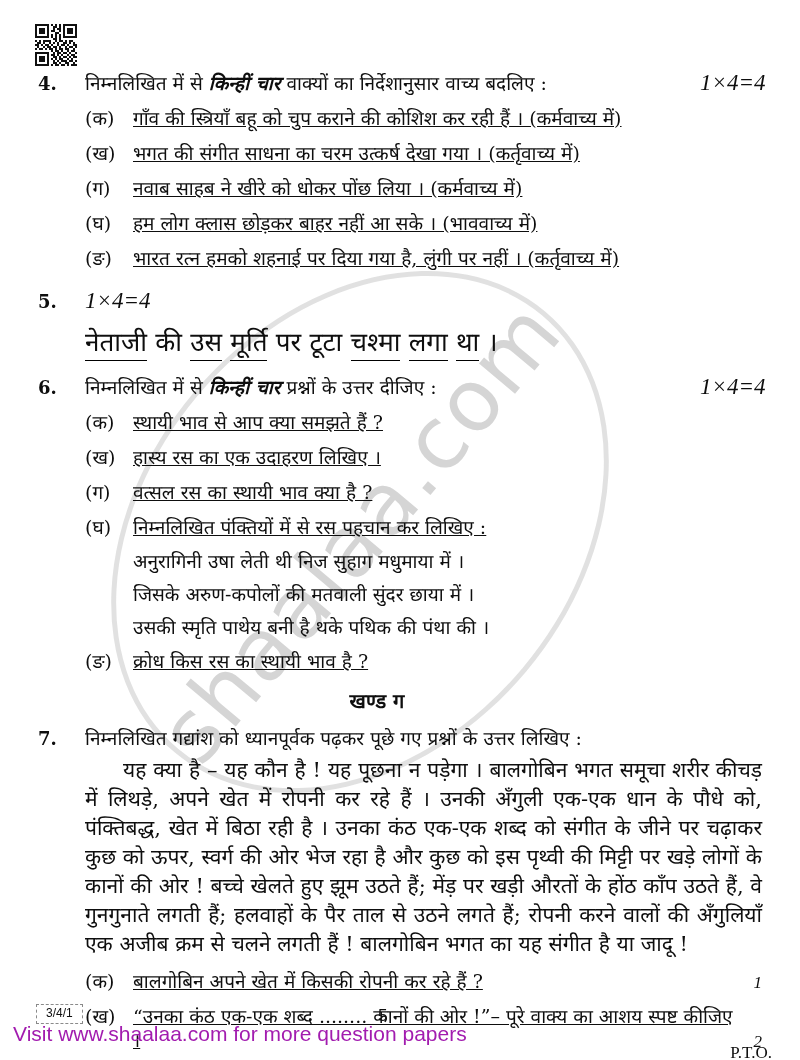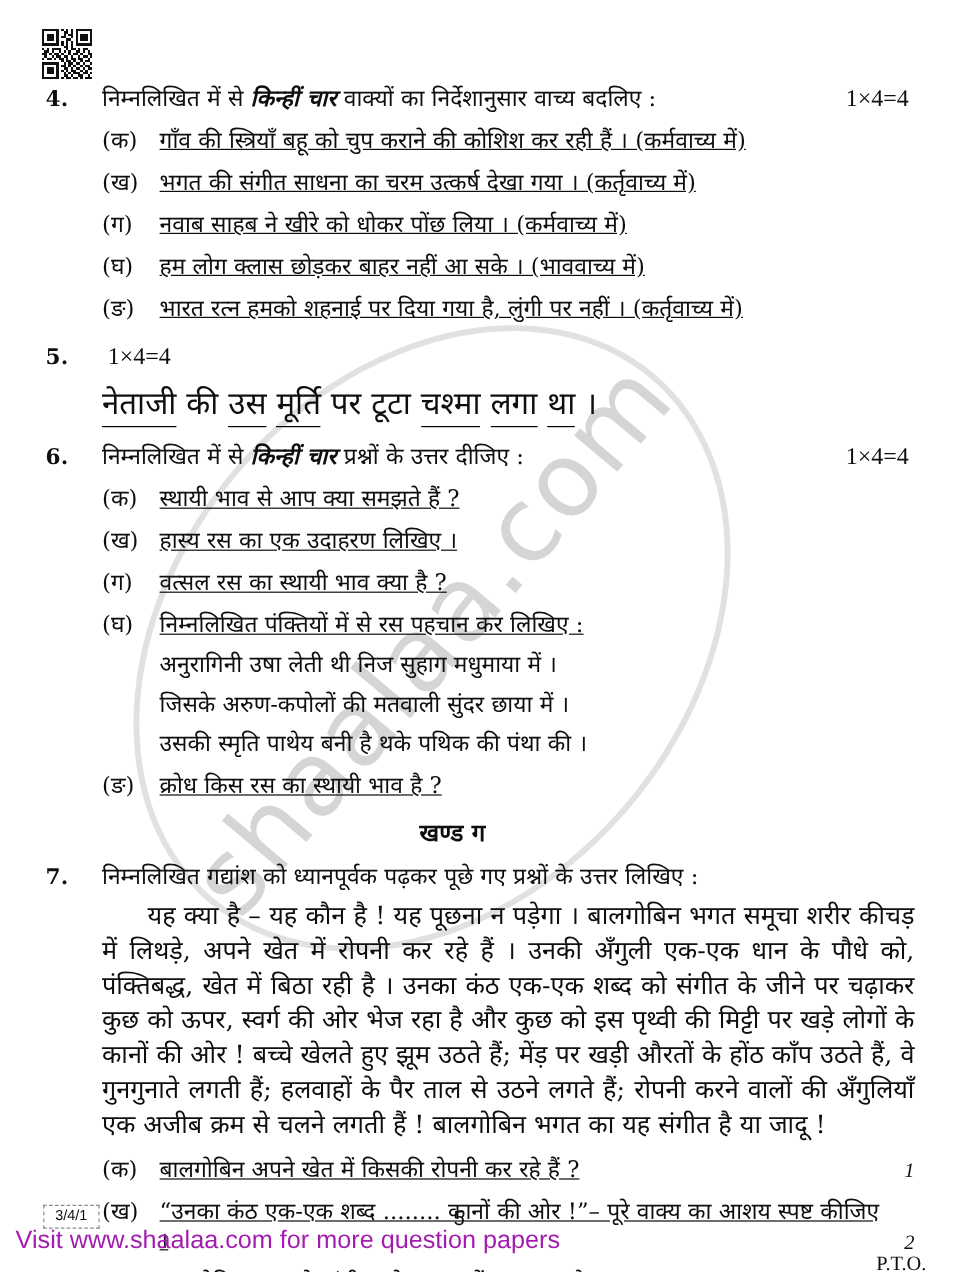--- a/index.html
+++ b/index.html
@@ -21,21 +21,21 @@
     font-size:86px;color:#b3b3b3;letter-spacing:2px;white-space:nowrap;
   }
   
   .qr{position:absolute;left:35px;top:24px;width:42px;height:42px;z-index:2;}
   .qr svg{width:42px;height:42px;shape-rendering:crispEdges;fill:#111;}
   
   .content{position:absolute;left:38px;top:70px;width:724px;z-index:1;}
   .qrow{display:flex;align-items:baseline;}
   .qnum{width:47px;flex:none;font-weight:bold;font-size:18px;}
   .qtext{flex:1;font-size:19px;line-height:24px;}
-  .qmarks{flex:none;width:62px;text-align:center;font-size:20px;font-family:"Liberation Serif","DejaVu Serif",serif;}
+  .qmarks{flex:none;width:62px;text-align:center;font-style:italic;font-size:23px;font-family:"Liberation Serif","DejaVu Serif",serif;}
   .em-bi{font-weight:bold;font-style:italic;}
   .subitem{display:flex;align-items:baseline;margin-left:47px;margin-top:9px;}
   .sublabel{width:48px;flex:none;font-size:19px;}
   .subtext{flex:1;font-size:19px;line-height:24px;text-decoration:underline;}
   .submarks{flex:none;width:26px;text-align:right;font-style:italic;font-size:17px;font-family:"Liberation Serif","DejaVu Serif",serif;}
   .submarks.bottom{align-self:flex-end;}
   .poemline{margin-left:95px;margin-top:9px;font-size:19px;line-height:24px;}
   .sentence{margin-left:47px;margin-top:13px;font-size:26px;line-height:30px;}
   .sentence .u{border-bottom:1.5px solid #000;padding-bottom:3px;}
   .block-gap-sm{margin-top:12px;}

